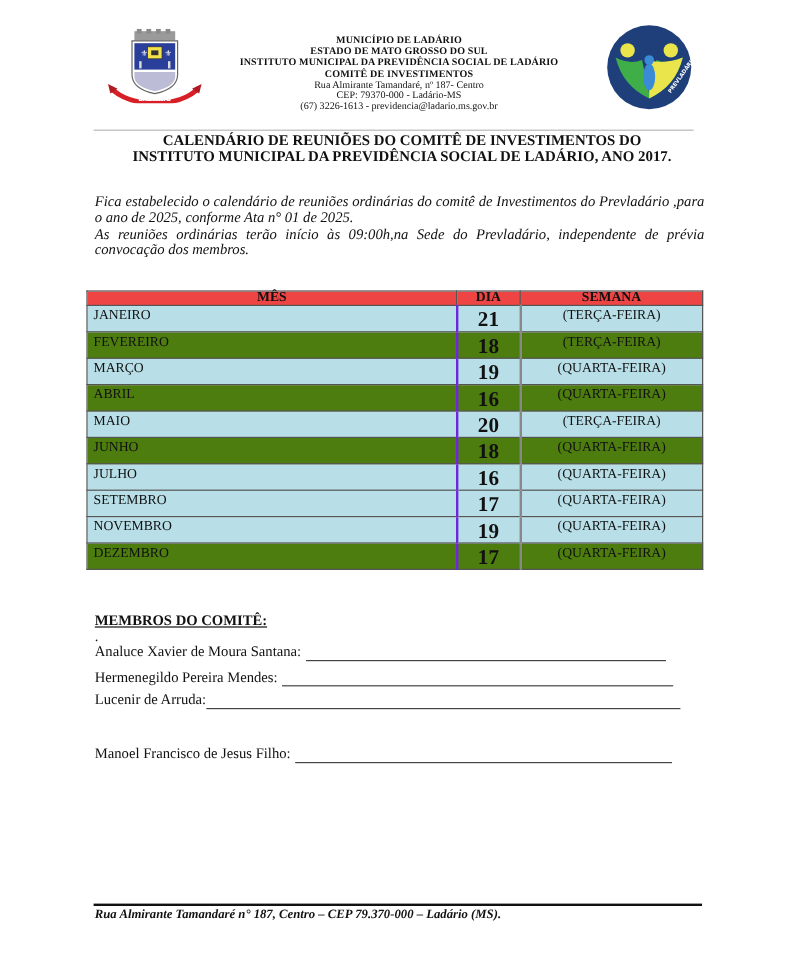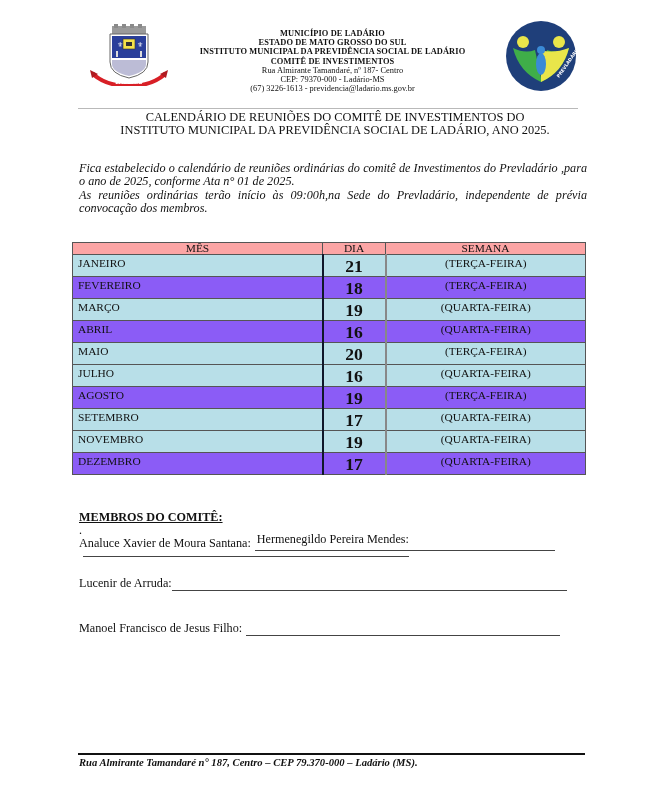--- a/index.html
+++ b/index.html
@@ -9,34 +9,34 @@
     .header { position: absolute; left: 0; top: 0; width: 663px; height: 112px; }
     .crest { position: absolute; left: 86px; top: 24px; width: 86px; height: 62px; }
     .prev-logo { position: absolute; left: 505px; top: 20px; width: 72px; height: 72px; }
 
     .header-text { position: absolute; left: 160px; top: 29px; width: 345px; text-align: center; line-height: 9.2px; }
     .header-text .b { font-size: 8.4px; font-weight: bold; letter-spacing: 0.1px; }
     .header-text .n { font-size: 8.4px; }
 
     .header-rule { position: absolute; left: 78px; top: 108px; width: 500px; height: 1px; background: #b9b9b9; }
 
-    .doc-title { position: absolute; left: 70px; top: 111px; width: 530px; text-align: center; font-weight: normal; font-size: 12.4px; line-height: 13px; }
+    .doc-title { position: absolute; left: 70px; top: 111px; width: 530px; text-align: center; font-weight: bold; font-size: 12.4px; line-height: 13px; }
 
     .intro { position: absolute; left: 79px; top: 162px; width: 508px; font-size: 12.2px; line-height: 13.4px; text-align: justify; font-style: italic; }
     .intro p { margin: 0; }
 
     table.cal { position: absolute; left: 72px; top: 242px; width: 514px; border-collapse: collapse; }
     table.cal th, table.cal td { border: 1px solid #555; padding: 0; }
-    table.cal th { background: #fca5a5; font-weight: normal; font-size: 11.4px; height: 12px; line-height: 11px; text-align: center; }
+    table.cal th { background: #ef4444; font-weight: bold; font-size: 11.4px; height: 12px; line-height: 11px; text-align: center; }
     table.cal td { height: 20.7px; font-size: 11.4px; vertical-align: top; }
-    table.cal td.mes { padding-left: 5px; padding-top: 2px; width: 250px; }
-    table.cal td.dia { text-align: center; font-weight: bold; font-size: 17.6px; line-height: 20px; padding-top: 1px; width: 63px; border-left: 2px solid #0f172a; border-right: 2px solid #888; }
+    table.cal td.mes { padding-left: 5px; padding-top: 2px; width: 308px; }
+    table.cal td.dia { text-align: center; font-weight: bold; font-size: 17.6px; line-height: 20px; padding-top: 1px; width: 53px; border-left: 2px solid #6d28d9; border-right: 2px solid #888; }
     table.cal td.sem { text-align: center; padding-top: 2px; }
     table.cal tr.blue td { background: #b8dfe8; }
-    table.cal tr.white td { background: #8b5cf6; }
+    table.cal tr.white td { background: #4d7c0f; }
 
     .members-title { position: absolute; left: 79px; top: 510px; font-weight: bold; font-size: 12.2px; text-decoration: underline; }
     .dot { position: absolute; left: 79px; top: 523px; font-size: 12px; }
     .member { position: absolute; left: 79px; font-size: 12.2px; display: flex; align-items: flex-end; }
     .member .line { border-bottom: 1px solid #444; height: 10px; margin-left: 4px; }
 
     .footer-rule { position: absolute; left: 78px; top: 753px; width: 507px; height: 2px; background: #111; }
     .footer-text { position: absolute; left: 79px; top: 757px; font-weight: bold; font-size: 10.6px; font-style: italic; }
   </style>
 </head>
@@ -84,21 +84,21 @@
     <ellipse cx="36" cy="44" rx="5" ry="11" fill="#3a8ad6"></ellipse>
     <circle cx="36" cy="30" r="4" fill="#3a8ad6"></circle>
     <text x="54" y="58" font-size="4.5" font-weight="bold" fill="#fff" transform="rotate(-55 54 58)" font-family="DejaVu Sans, sans-serif">PREVLADÁRIO</text>
   </svg>
 </div>
 
 <div class="header-rule"></div>
 
 <div class="doc-title">
   <div>CALENDÁRIO DE REUNIÕES DO COMITÊ DE INVESTIMENTOS DO</div>
-  <div>INSTITUTO MUNICIPAL DA PREVIDÊNCIA SOCIAL DE LADÁRIO, ANO 2025.</div>
+  <div>INSTITUTO MUNICIPAL DA PREVIDÊNCIA SOCIAL DE LADÁRIO, ANO 2017.</div>
 </div>
 
 <div class="intro">
   <p>Fica estabelecido o calendário de reuniões ordinárias do comitê de Investimentos do Prevladário ,para o ano de 2025, conforme Ata n° 01 de 2025.</p>
   <p>As reuniões ordinárias terão início às 09:00h,na Sede do Prevladário, independente de prévia convocação dos membros.</p>
 </div>
 
 <table class="cal">
   <thead>
     <tr>
@@ -126,29 +126,29 @@
     <tr class="white">
       <td class="mes">ABRIL</td>
       <td class="dia">16</td>
       <td class="sem">(QUARTA-FEIRA)</td>
     </tr>
     <tr class="blue">
       <td class="mes">MAIO</td>
       <td class="dia">20</td>
       <td class="sem">(TERÇA-FEIRA)</td>
     </tr>
+    <tr class="white">
+      <td class="mes">JUNHO</td>
+      <td class="dia">18</td>
+      <td class="sem">(QUARTA-FEIRA)</td>
+    </tr>
     <tr class="blue">
       <td class="mes">JULHO</td>
       <td class="dia">16</td>
       <td class="sem">(QUARTA-FEIRA)</td>
-    </tr>
-    <tr class="white">
-      <td class="mes">AGOSTO</td>
-      <td class="dia">19</td>
-      <td class="sem">(TERÇA-FEIRA)</td>
     </tr>
     <tr class="blue">
       <td class="mes">SETEMBRO</td>
       <td class="dia">17</td>
       <td class="sem">(QUARTA-FEIRA)</td>
     </tr>
     <tr class="blue">
       <td class="mes">NOVEMBRO</td>
       <td class="dia">19</td>
       <td class="sem">(QUARTA-FEIRA)</td>
@@ -161,21 +161,21 @@
   </tbody>
 </table>
 
 <div class="members-title">MEMBROS DO COMITÊ:</div>
 <div class="dot">.</div>
 
 <div class="member" style="top:536px;">
   <span>Analuce  Xavier de Moura Santana:</span>
   <span class="line" style="width:300px;"></span>
 </div>
-<div class="member" style="top:532px;flex-direction:column;">
+<div class="member" style="top:557px;">
   <span>Hermenegildo Pereira Mendes:</span>
   <span class="line" style="width:326px;"></span>
 </div>
 <div class="member" style="top:576px;">
   <span>Lucenir de Arruda:</span>
   <span class="line" style="width:395px;margin-left:0;"></span>
 </div>
 <div class="member" style="top:621px;align-items:flex-end;">
   <span>Manoel Francisco de Jesus Filho:</span>
   <span class="line" style="width:314px;"></span>

